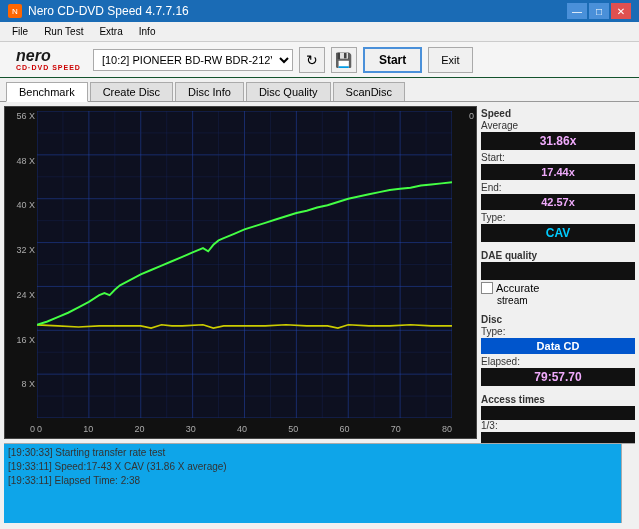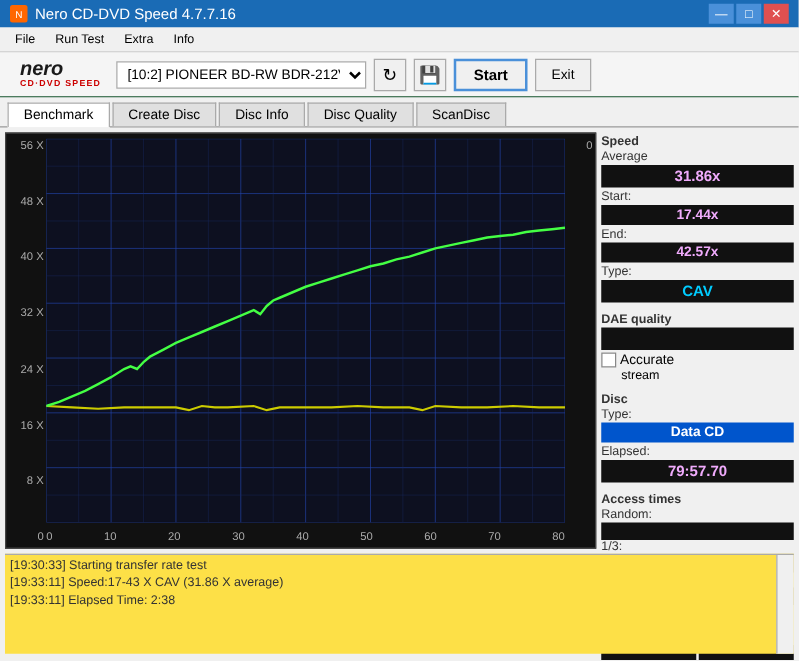--- a/index.html
+++ b/index.html
@@ -144,21 +144,21 @@
       font-size: 10px;
       font-weight: bold;
       color: #333;
       margin: 2px 0 1px 0;
     }
 
     
     .log-area {
       height: 80px;
       border-top: 1px solid #aaa;
-      background: #fde047;
+      background: #0ea5e9;
       display: flex;
       margin: 0 4px 4px 4px;
     }
     .log-content {
       flex: 1;
       overflow-y: auto;
       padding: 2px 4px;
     }
     .log-line {
       font-size: 10px;
@@ -418,21 +418,20 @@
       <div style="margin-top:4px">
         <div class="section-header">Disc</div>
         <div class="panel-label">Type:</div>
         <div class="panel-value data-cd">Data CD</div>
         <div class="panel-label" style="margin-top:2px">Elapsed:</div>
         <div class="panel-value">79:57.70</div>
       </div>
 
       <div style="margin-top:4px">
         <div class="section-header">Access times</div>
-        <div class="panel-label">Random:</div>
         <div class="panel-value" style="min-height:14px; background:#111"></div>
         <div class="panel-label">1/3:</div>
         <div class="panel-value" style="min-height:14px; background:#111"></div>
         <div class="panel-label">Full:</div>
         <div class="panel-value" style="min-height:14px; background:#111"></div>
       </div>
 
       <div style="margin-top:4px">
         <div class="section-header">CPU usage</div>
         <div style="display:grid; grid-template-columns:1fr 1fr; gap:2px">

